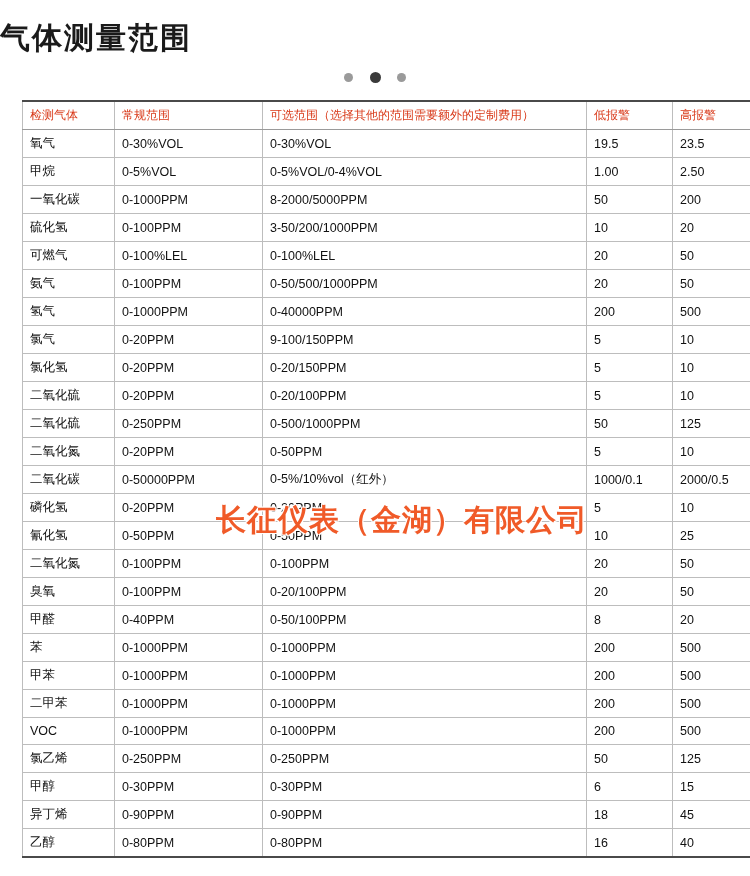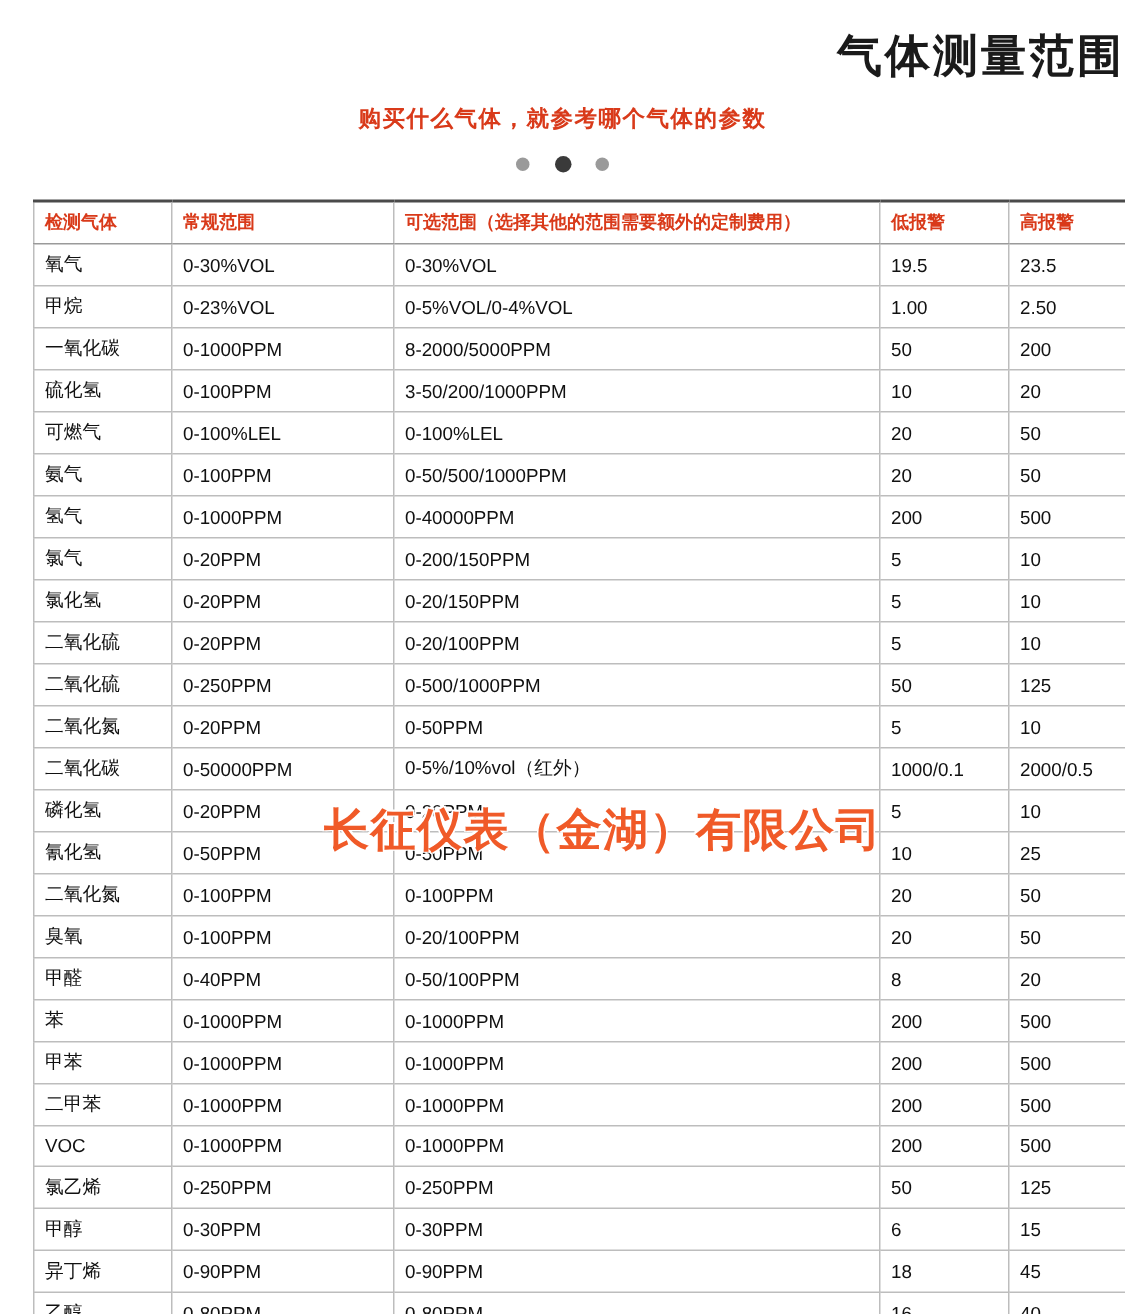--- a/index.html
+++ b/index.html
@@ -15,21 +15,21 @@
     position: relative;
     overflow: hidden;
   }
   .page {
     width: 750px;
     height: 876px;
     position: relative;
     box-sizing: border-box;
   }
   .title {
-    text-align: right;
+    text-align: left;
     font-size: 30px;
     font-weight: bold;
     letter-spacing: 2px;
     color: #1a1a1a;
     padding-top: 20px;
     line-height: 1.2;
   }
   .subtitle {
     text-align: center;
     font-size: 15px;
@@ -71,21 +71,21 @@
     border: 1px solid #bdbdbd;
     padding: 5px 6px 5px 7px;
     text-align: left;
     vertical-align: middle;
     height: 16px;
     white-space: nowrap;
     overflow: hidden;
   }
   table.gas thead th {
     color: #d93a1a;
-    font-weight: bold;
+    font-weight: normal;
     font-size: 12px;
     border-top: 2px solid #4a4a4a;
     border-bottom: 1px solid #9a9a9a;
   }
   table.gas tbody td {
     color: #111;
   }
   table.gas tbody tr:last-child td {
     border-bottom: 2px solid #4a4a4a;
   }
@@ -109,21 +109,20 @@
     pointer-events: none;
     white-space: nowrap;
   }
 </style>
 </head>
 <body>
 
 <div class="page">
 
   <div class="title">气体测量范围</div>
-  <div class="subtitle">购买什么气体，就参考哪个气体的参数</div>
 
   <div class="dots">
     <span></span>
     <span class="big"></span>
     <span></span>
   </div>
 
   <div class="table-wrap">
     <table class="gas">
       <colgroup>
@@ -145,21 +144,21 @@
       <tbody>
           <tr>
             <td>氧气</td>
             <td>0-30%VOL</td>
             <td>0-30%VOL</td>
             <td>19.5</td>
             <td>23.5</td>
           </tr>
           <tr>
             <td>甲烷</td>
-            <td>0-23%VOL</td>
+            <td>0-5%VOL</td>
             <td>0-5%VOL/0-4%VOL</td>
             <td>1.00</td>
             <td>2.50</td>
           </tr>
           <tr>
             <td>一氧化碳</td>
             <td>0-1000PPM</td>
             <td>8-2000/5000PPM</td>
             <td>50</td>
             <td>200</td>
@@ -188,21 +187,21 @@
           <tr>
             <td>氢气</td>
             <td>0-1000PPM</td>
             <td>0-40000PPM</td>
             <td>200</td>
             <td>500</td>
           </tr>
           <tr>
             <td>氯气</td>
             <td>0-20PPM</td>
-            <td>0-200/150PPM</td>
+            <td>9-100/150PPM</td>
             <td>5</td>
             <td>10</td>
           </tr>
           <tr>
             <td>氯化氢</td>
             <td>0-20PPM</td>
             <td>0-20/150PPM</td>
             <td>5</td>
             <td>10</td>
           </tr>

